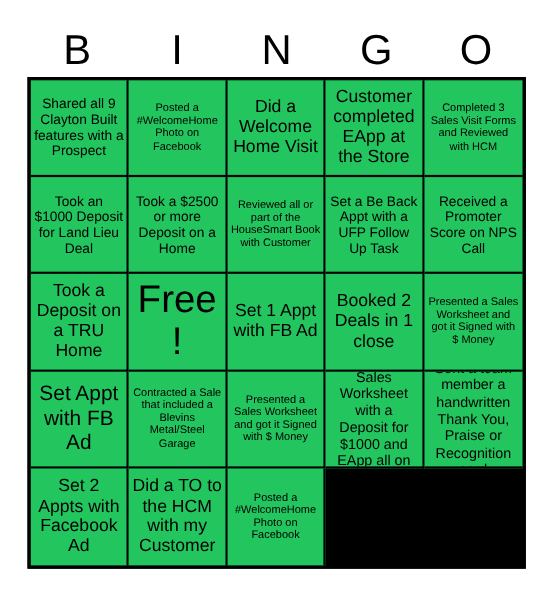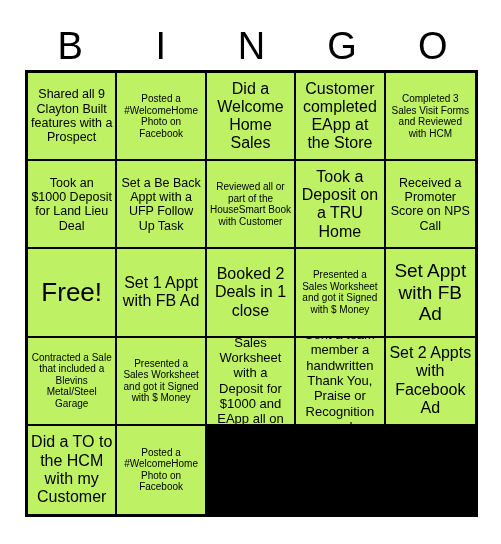--- a/index.html
+++ b/index.html
@@ -48,21 +48,21 @@
     box-sizing: border-box;
     border: 3px solid #000000;
     display: grid;
     grid-template-columns: repeat(5, 1fr);
     grid-template-rows: repeat(5, 1fr);
     background: #000000;
     gap: 0px;
   }
   .cell {
     box-sizing: border-box;
-    background: #bef264;
+    background: #22c55e;
     border-right: 2px solid #000000;
     border-bottom: 2px solid #000000;
     display: flex;
     align-items: center;
     justify-content: center;
     text-align: center;
     padding: 2px 3px;
     overflow: hidden;
   }
   .cell:nth-child(5n) { border-right: none; }
@@ -72,21 +72,21 @@
     width: 100%;
     line-height: 1.12;
     word-wrap: break-word;
   }
   
   .fs-xs .cell-text { font-size: 13px; line-height: 1.18; }
   .fs-sm .cell-text { font-size: 10px; line-height: 1.16; }
   .fs-md .cell-text { font-size: 12.5px; line-height: 1.15; }
   .fs-lg .cell-text { font-size: 16px; line-height: 1.14; }
   .fs-xl .cell-text { font-size: 19px; line-height: 1.14; text-align: center; }
-  .fs-free .cell-text { font-size: 26px; line-height: 1.1; }
+  .fs-free .cell-text { font-size: 35px; line-height: 1.1; }
 </style>
 </head>
 <body>
 
 <div class="card">
 
   <div class="bingo-header">
     <div class="letter">B</div>
     <div class="letter">I</div>
     <div class="letter">N</div>
@@ -95,42 +95,45 @@
   </div>
 
   <div class="grid" id="bingo-grid">
       <div class="cell fs-md">
         <span class="cell-text">Shared all 9 Clayton Built features with a Prospect</span>
       </div>
       <div class="cell fs-sm">
         <span class="cell-text">Posted a #WelcomeHome Photo on Facebook</span>
       </div>
       <div class="cell fs-lg">
-        <span class="cell-text">Did a Welcome Home Sales</span>
+        <span class="cell-text">Did a Welcome Home Visit</span>
       </div>
       <div class="cell fs-lg">
         <span class="cell-text">Customer completed EApp at the Store</span>
       </div>
       <div class="cell fs-sm">
         <span class="cell-text">Completed 3 Sales Visit Forms and Reviewed with HCM</span>
       </div>
       <div class="cell fs-md">
         <span class="cell-text">Took an $1000 Deposit for Land Lieu Deal</span>
       </div>
       <div class="cell fs-md">
-        <span class="cell-text">Set a Be Back Appt with a UFP Follow Up Task</span>
+        <span class="cell-text">Took a $2500 or more Deposit on a Home</span>
       </div>
       <div class="cell fs-sm">
         <span class="cell-text">Reviewed all or part of the HouseSmart Book with Customer</span>
       </div>
-      <div class="cell fs-lg">
-        <span class="cell-text">Took a Deposit on a TRU Home</span>
+      <div class="cell fs-md">
+        <span class="cell-text">Set a Be Back Appt with a UFP Follow Up Task</span>
       </div>
       <div class="cell fs-md">
         <span class="cell-text">Received a Promoter Score on NPS Call</span>
+      </div>
+      <div class="cell fs-lg">
+        <span class="cell-text">Took a Deposit on a TRU Home</span>
       </div>
       <div class="cell fs-free">
         <span class="cell-text">Free!</span>
       </div>
       <div class="cell fs-lg">
         <span class="cell-text">Set 1 Appt with FB Ad</span>
       </div>
       <div class="cell fs-lg">
         <span class="cell-text">Booked 2 Deals in 1 close</span>
       </div>

